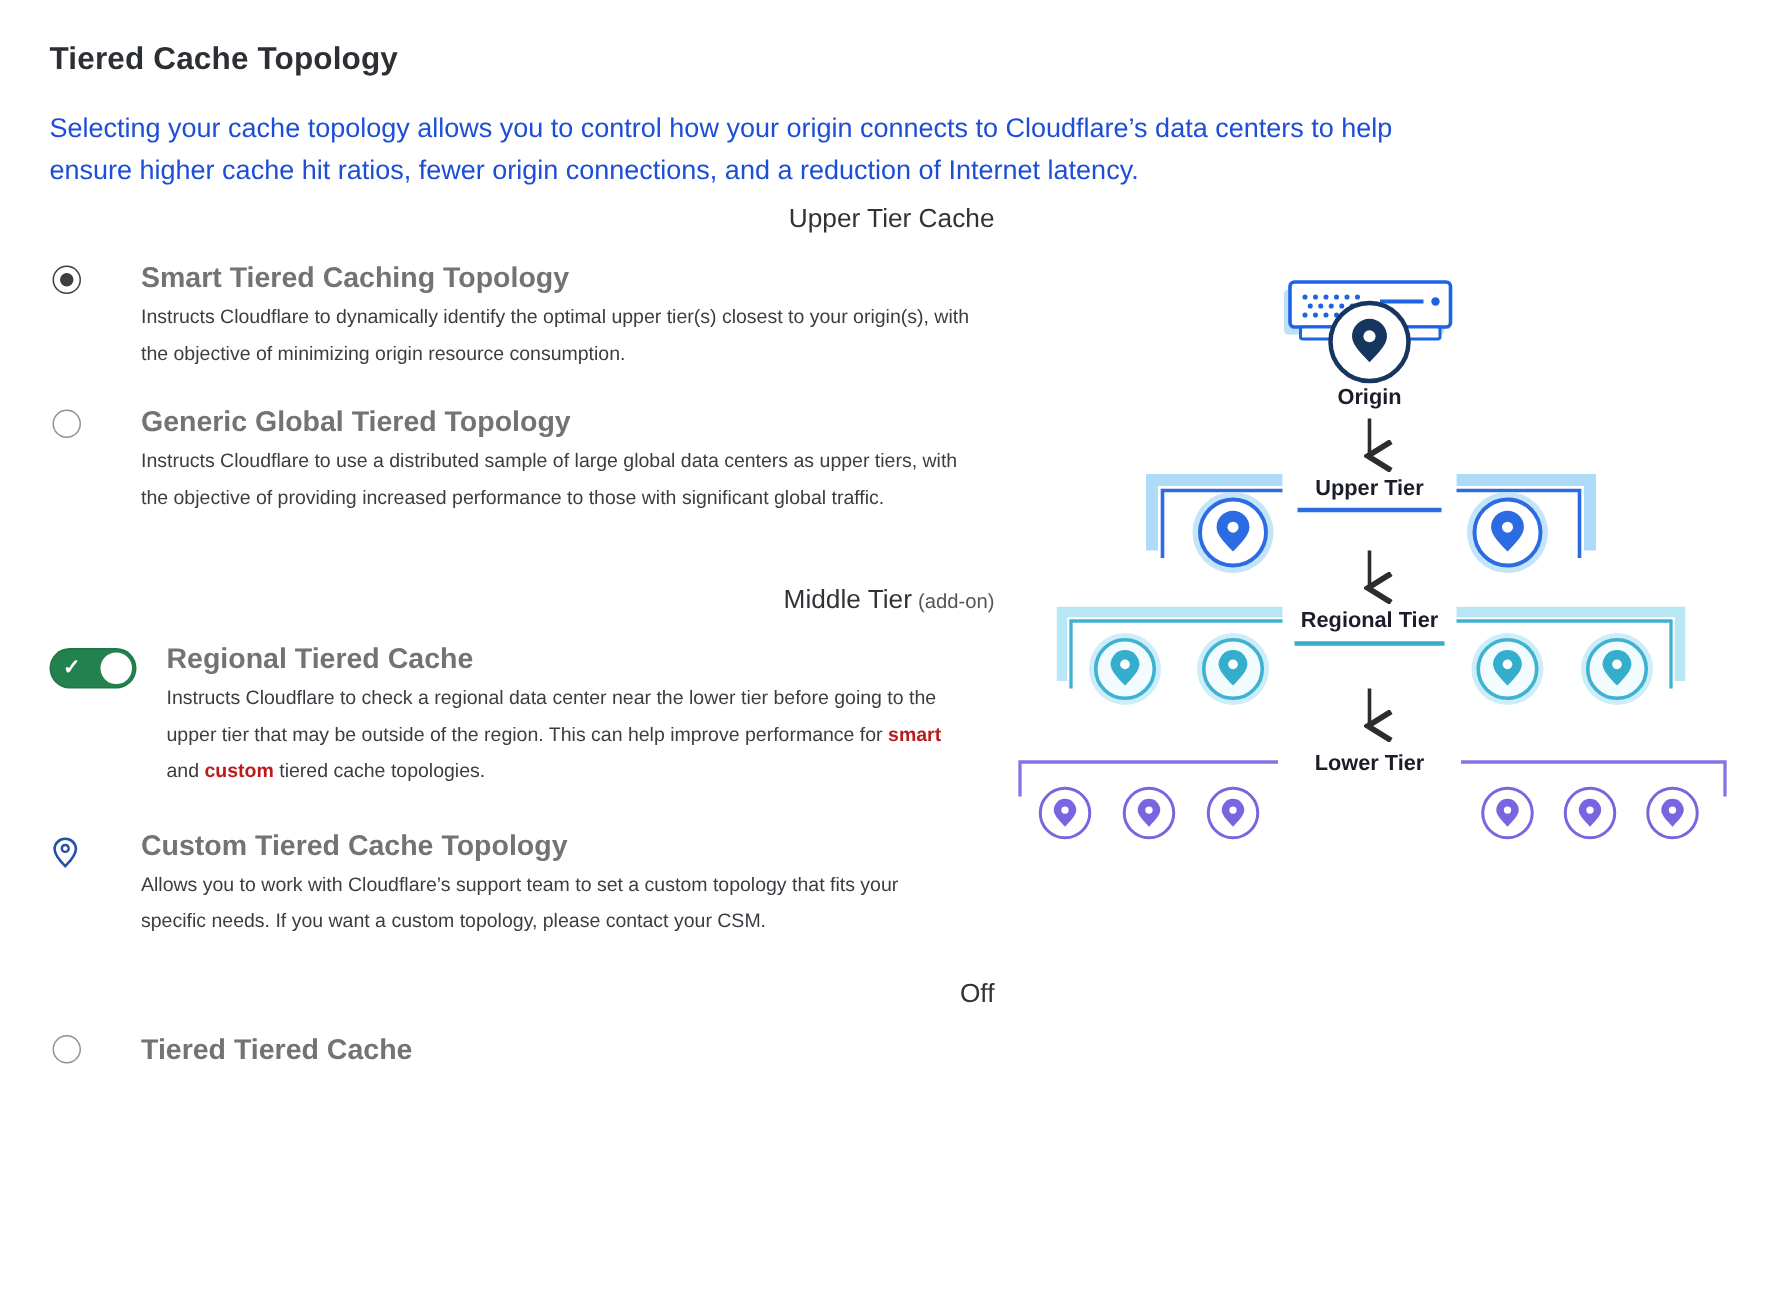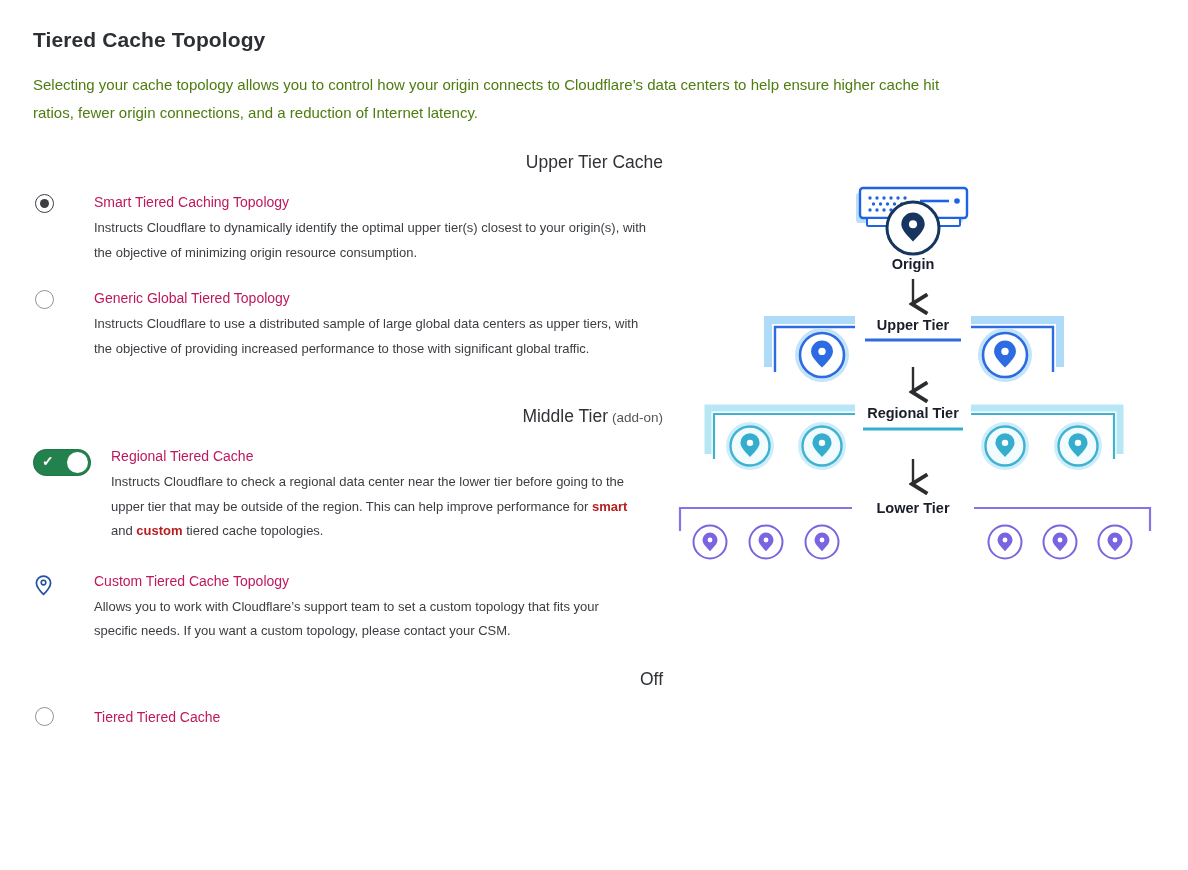--- a/index.html
+++ b/index.html
@@ -2,28 +2,28 @@
 <html><head>
 <meta charset="utf-8">
 <style>
   html,body{margin:0;padding:0;background:#ffffff;}
   .page{
     position:relative;width:1188px;height:870px;background:#ffffff;
     font-family:"Liberation Sans", sans-serif;color:#35383c;overflow:hidden;
   }
   .content{position:absolute;left:33px;top:28px;width:1130px;}
   h1.title{font-size:21px;font-weight:700;color:#2c2f33;margin:0 0 19px 0;letter-spacing:.1px;}
-  p.page-desc{font-size:15px;line-height:28px;color:#4d7c0f;margin:0 0 25px 0;max-width:935px;}
+  p.page-desc{font-size:18px;line-height:28px;color:#1d4ed8;margin:0 0 8px 0;max-width:935px;}
   .left-col{width:630px;}
   h2.section-heading{font-size:17.5px;font-weight:400;color:#2f3236;margin:0 0 19px 0;text-align:right;}
   h2.section-heading .suffix{font-size:13.5px;color:#53565a;font-weight:400;margin-left:4px;}
   .option{display:flex;gap:19px;margin-bottom:23px;}
   .option .control-cell{flex:0 0 42px;display:flex;justify-content:flex-start;padding-top:2px;}
   .option-text{max-width:556px;}
-  .option-label{font-size:14px;font-weight:400;color:#be185d;margin-bottom:3px;line-height:21px;}
+  .option-label{font-size:19px;font-weight:700;color:#737373;margin-bottom:3px;line-height:21px;}
   .option-desc{font-size:13px;line-height:24.5px;color:#3a3d41;}
   .option-desc b{font-weight:700;color:#b91c1c;}
   
   .radio{width:17px;height:17px;border-radius:50%;border:1.6px solid #8f9296;background:#fff;
          display:flex;align-items:center;justify-content:center;margin-left:2px;cursor:pointer;}
   .radio.selected{border-color:#3c3e41;}
   .radio.selected::after{content:"";width:9px;height:9px;border-radius:50%;background:#3c3e41;}
   
   .toggle{width:58px;height:27px;border-radius:14px;background:#22814c;position:relative;cursor:pointer;
           box-shadow:inset 0 0 0 1px rgba(0,0,0,.08);}

